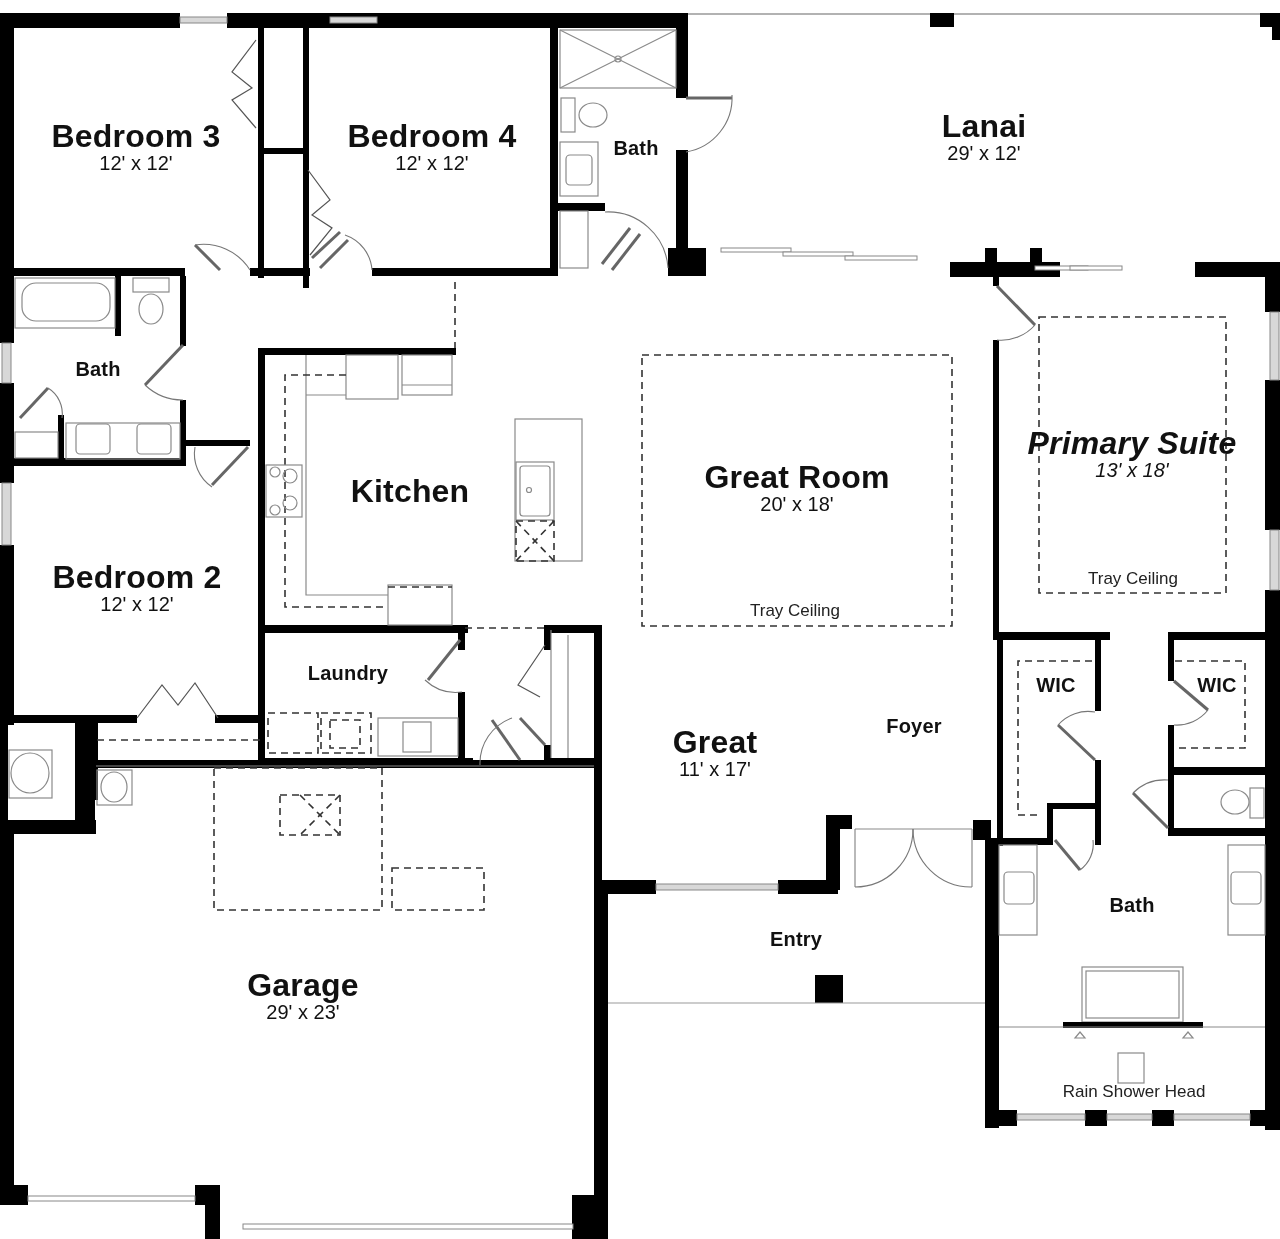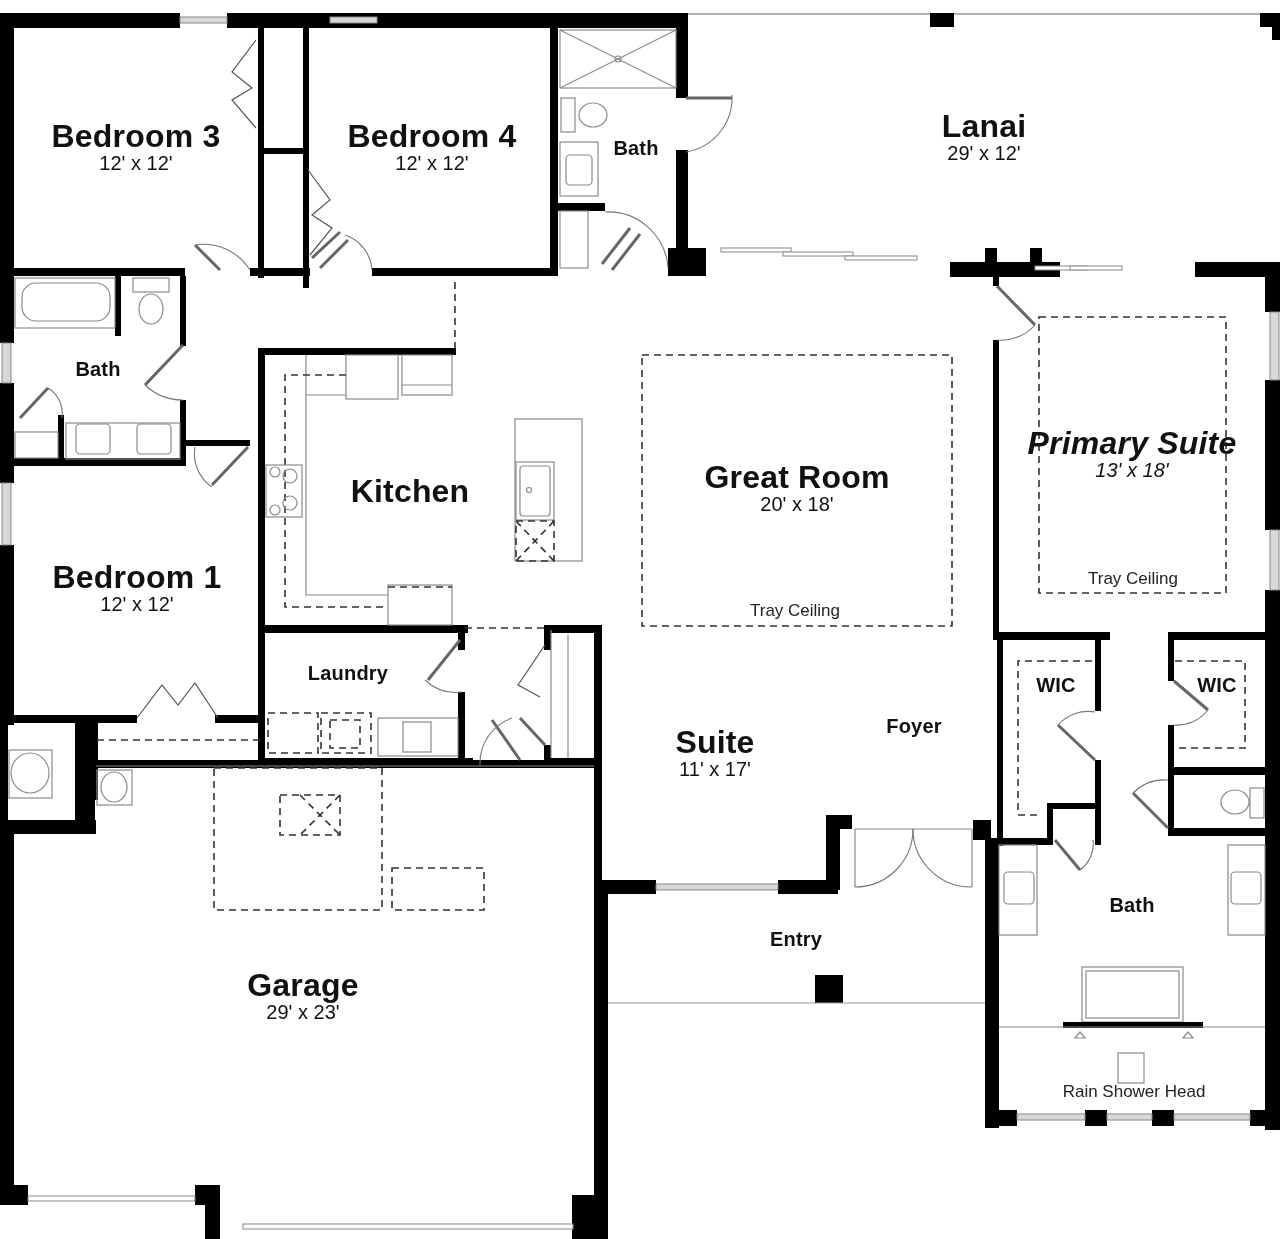--- a/index.html
+++ b/index.html
@@ -338,28 +338,28 @@
   <div class="note">Tray Ceiling</div>
 </div>
 <div class="label" style="left:1132px; top:428px;font-style:italic;">
   <div class="room-name">Primary Suite</div>
   <div class="room-dim">13' x 18'</div>
 </div>
 <div class="label" style="left:1133px; top:569px;">
   <div class="note">Tray Ceiling</div>
 </div>
 <div class="label" style="left:137px; top:562px;">
-  <div class="room-name">Bedroom 1</div>
+  <div class="room-name">Bedroom 2</div>
   <div class="room-dim">12' x 12'</div>
 </div>
 <div class="label" style="left:348px; top:661px;">
   <div class="room-name xs">Laundry</div>
 </div>
 <div class="label" style="left:715px; top:727px;">
-  <div class="room-name">Suite</div>
+  <div class="room-name">Great</div>
   <div class="room-dim">11' x 17'</div>
 </div>
 <div class="label" style="left:914px; top:714px;">
   <div class="room-name xs">Foyer</div>
 </div>
 <div class="label" style="left:1056px; top:673px;">
   <div class="room-name xs">WIC</div>
 </div>
 <div class="label" style="left:1217px; top:673px;">
   <div class="room-name xs">WIC</div>

